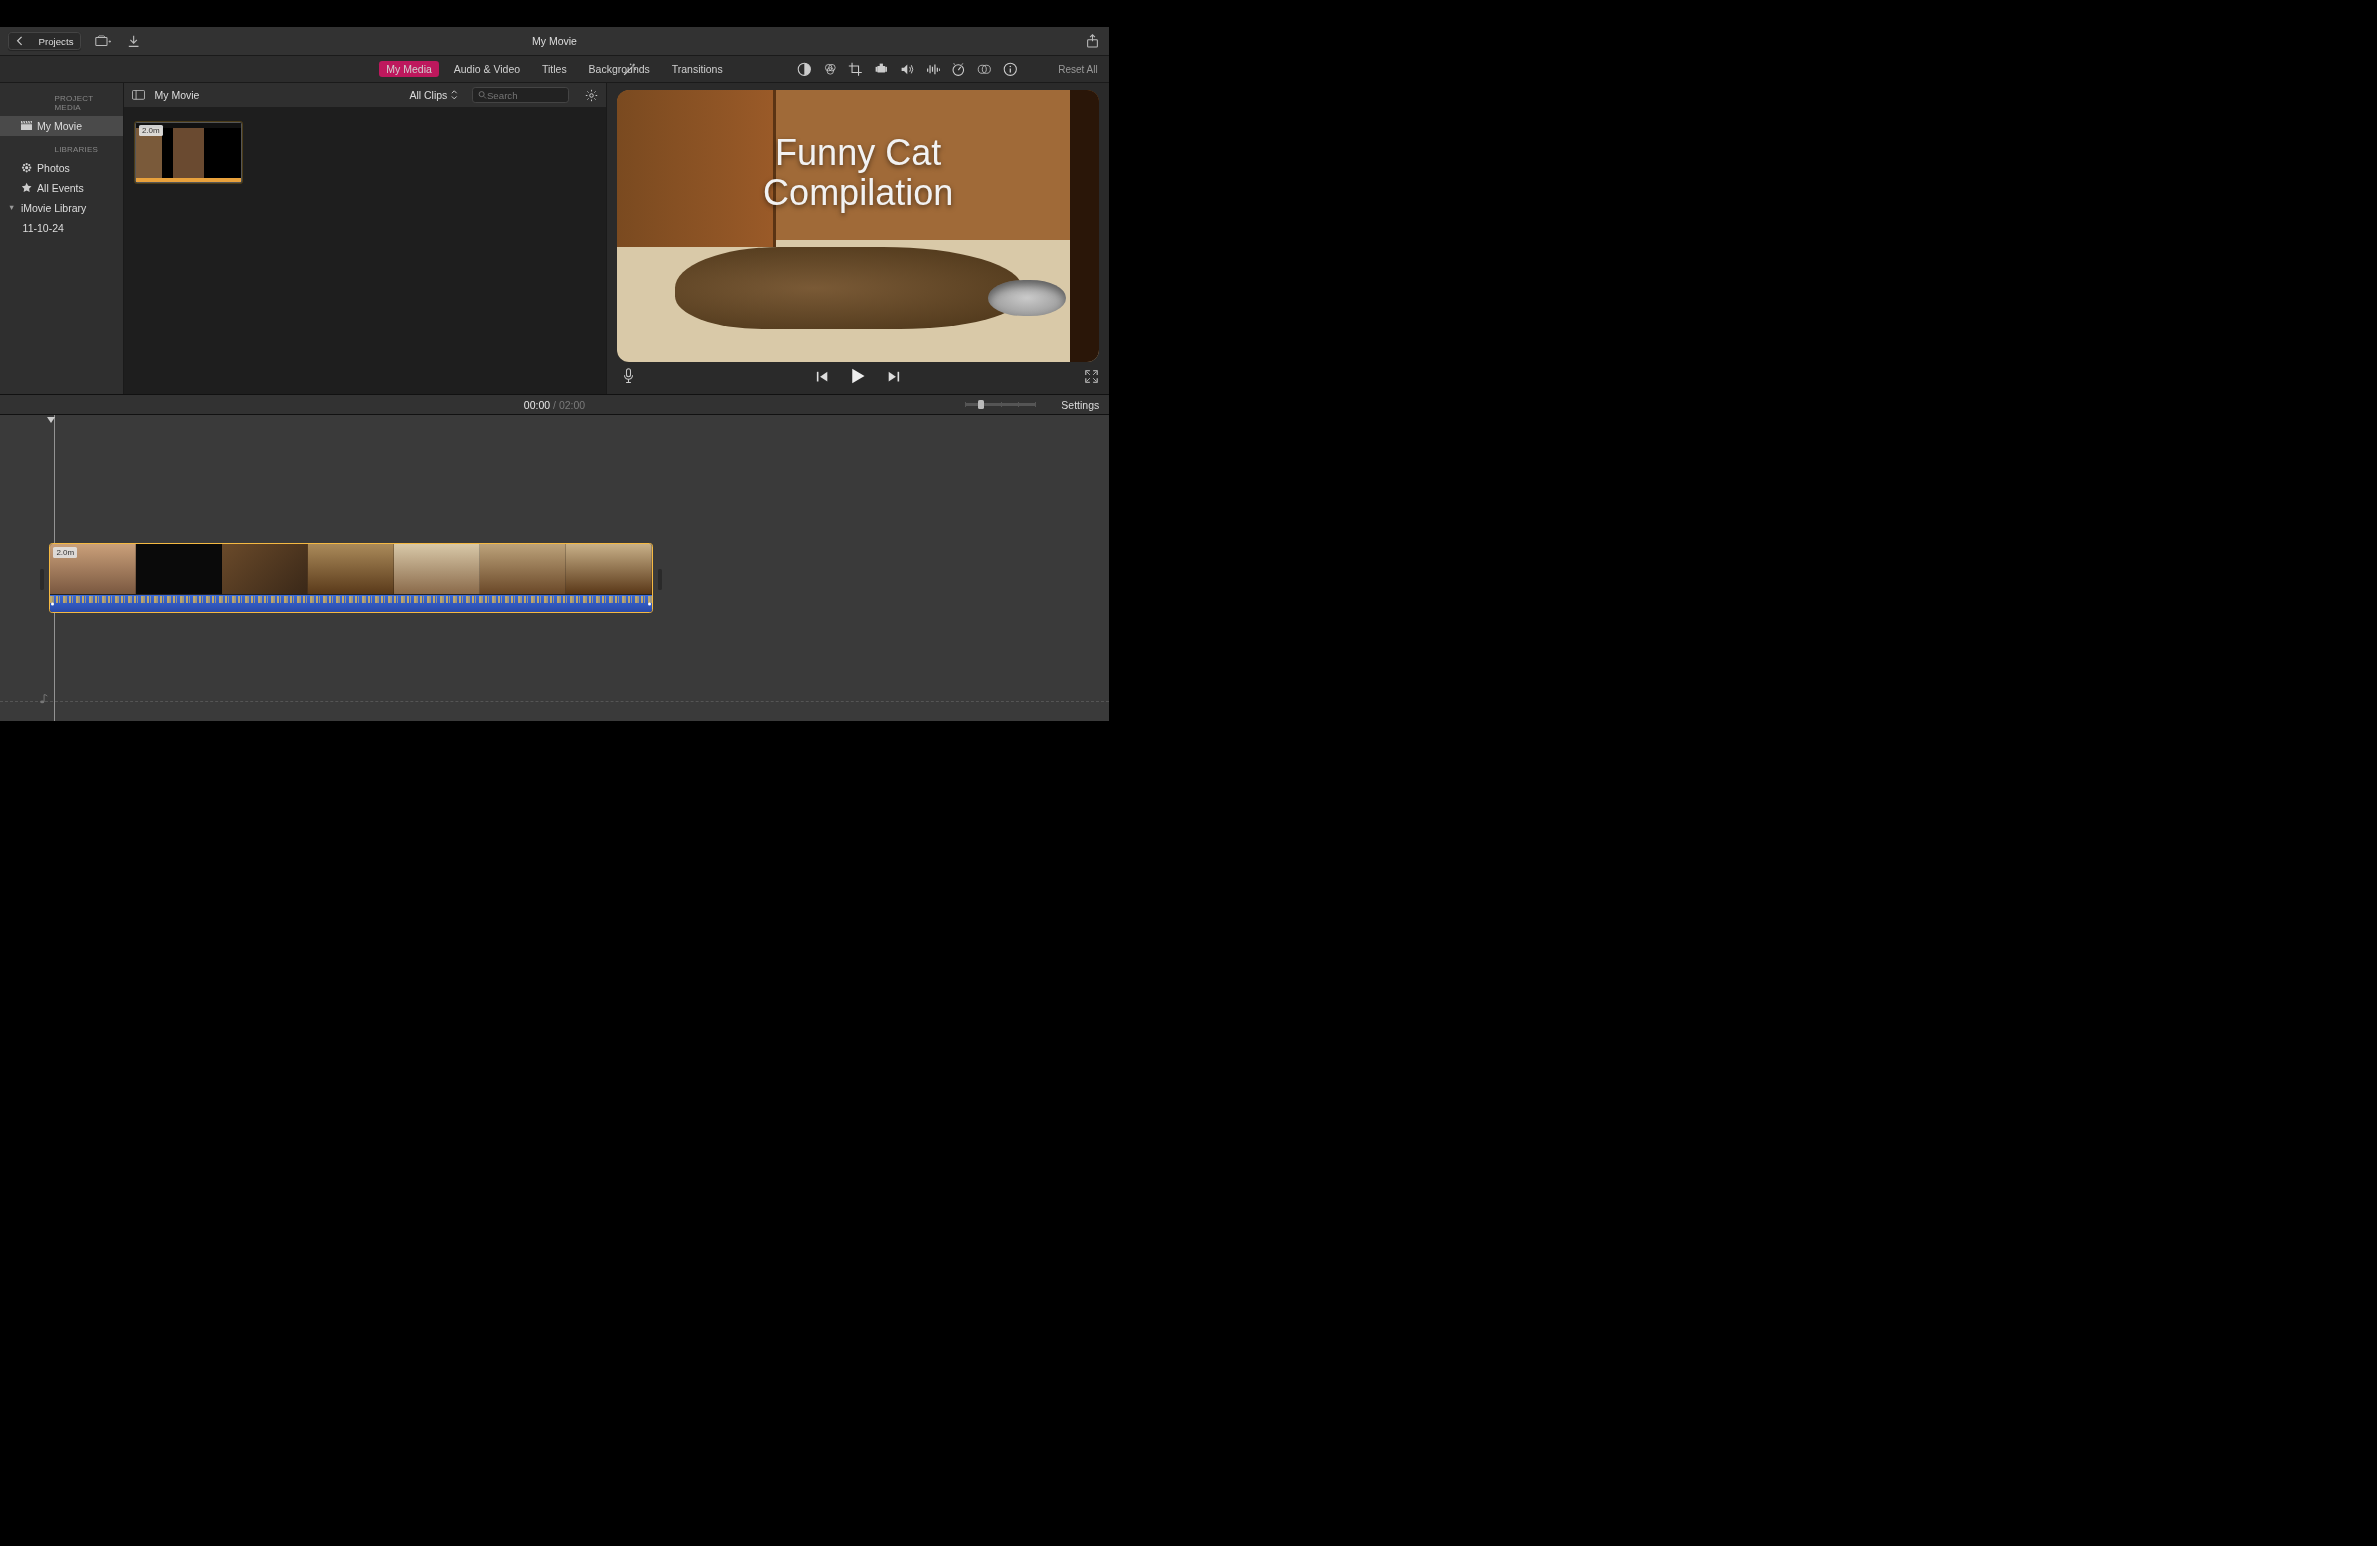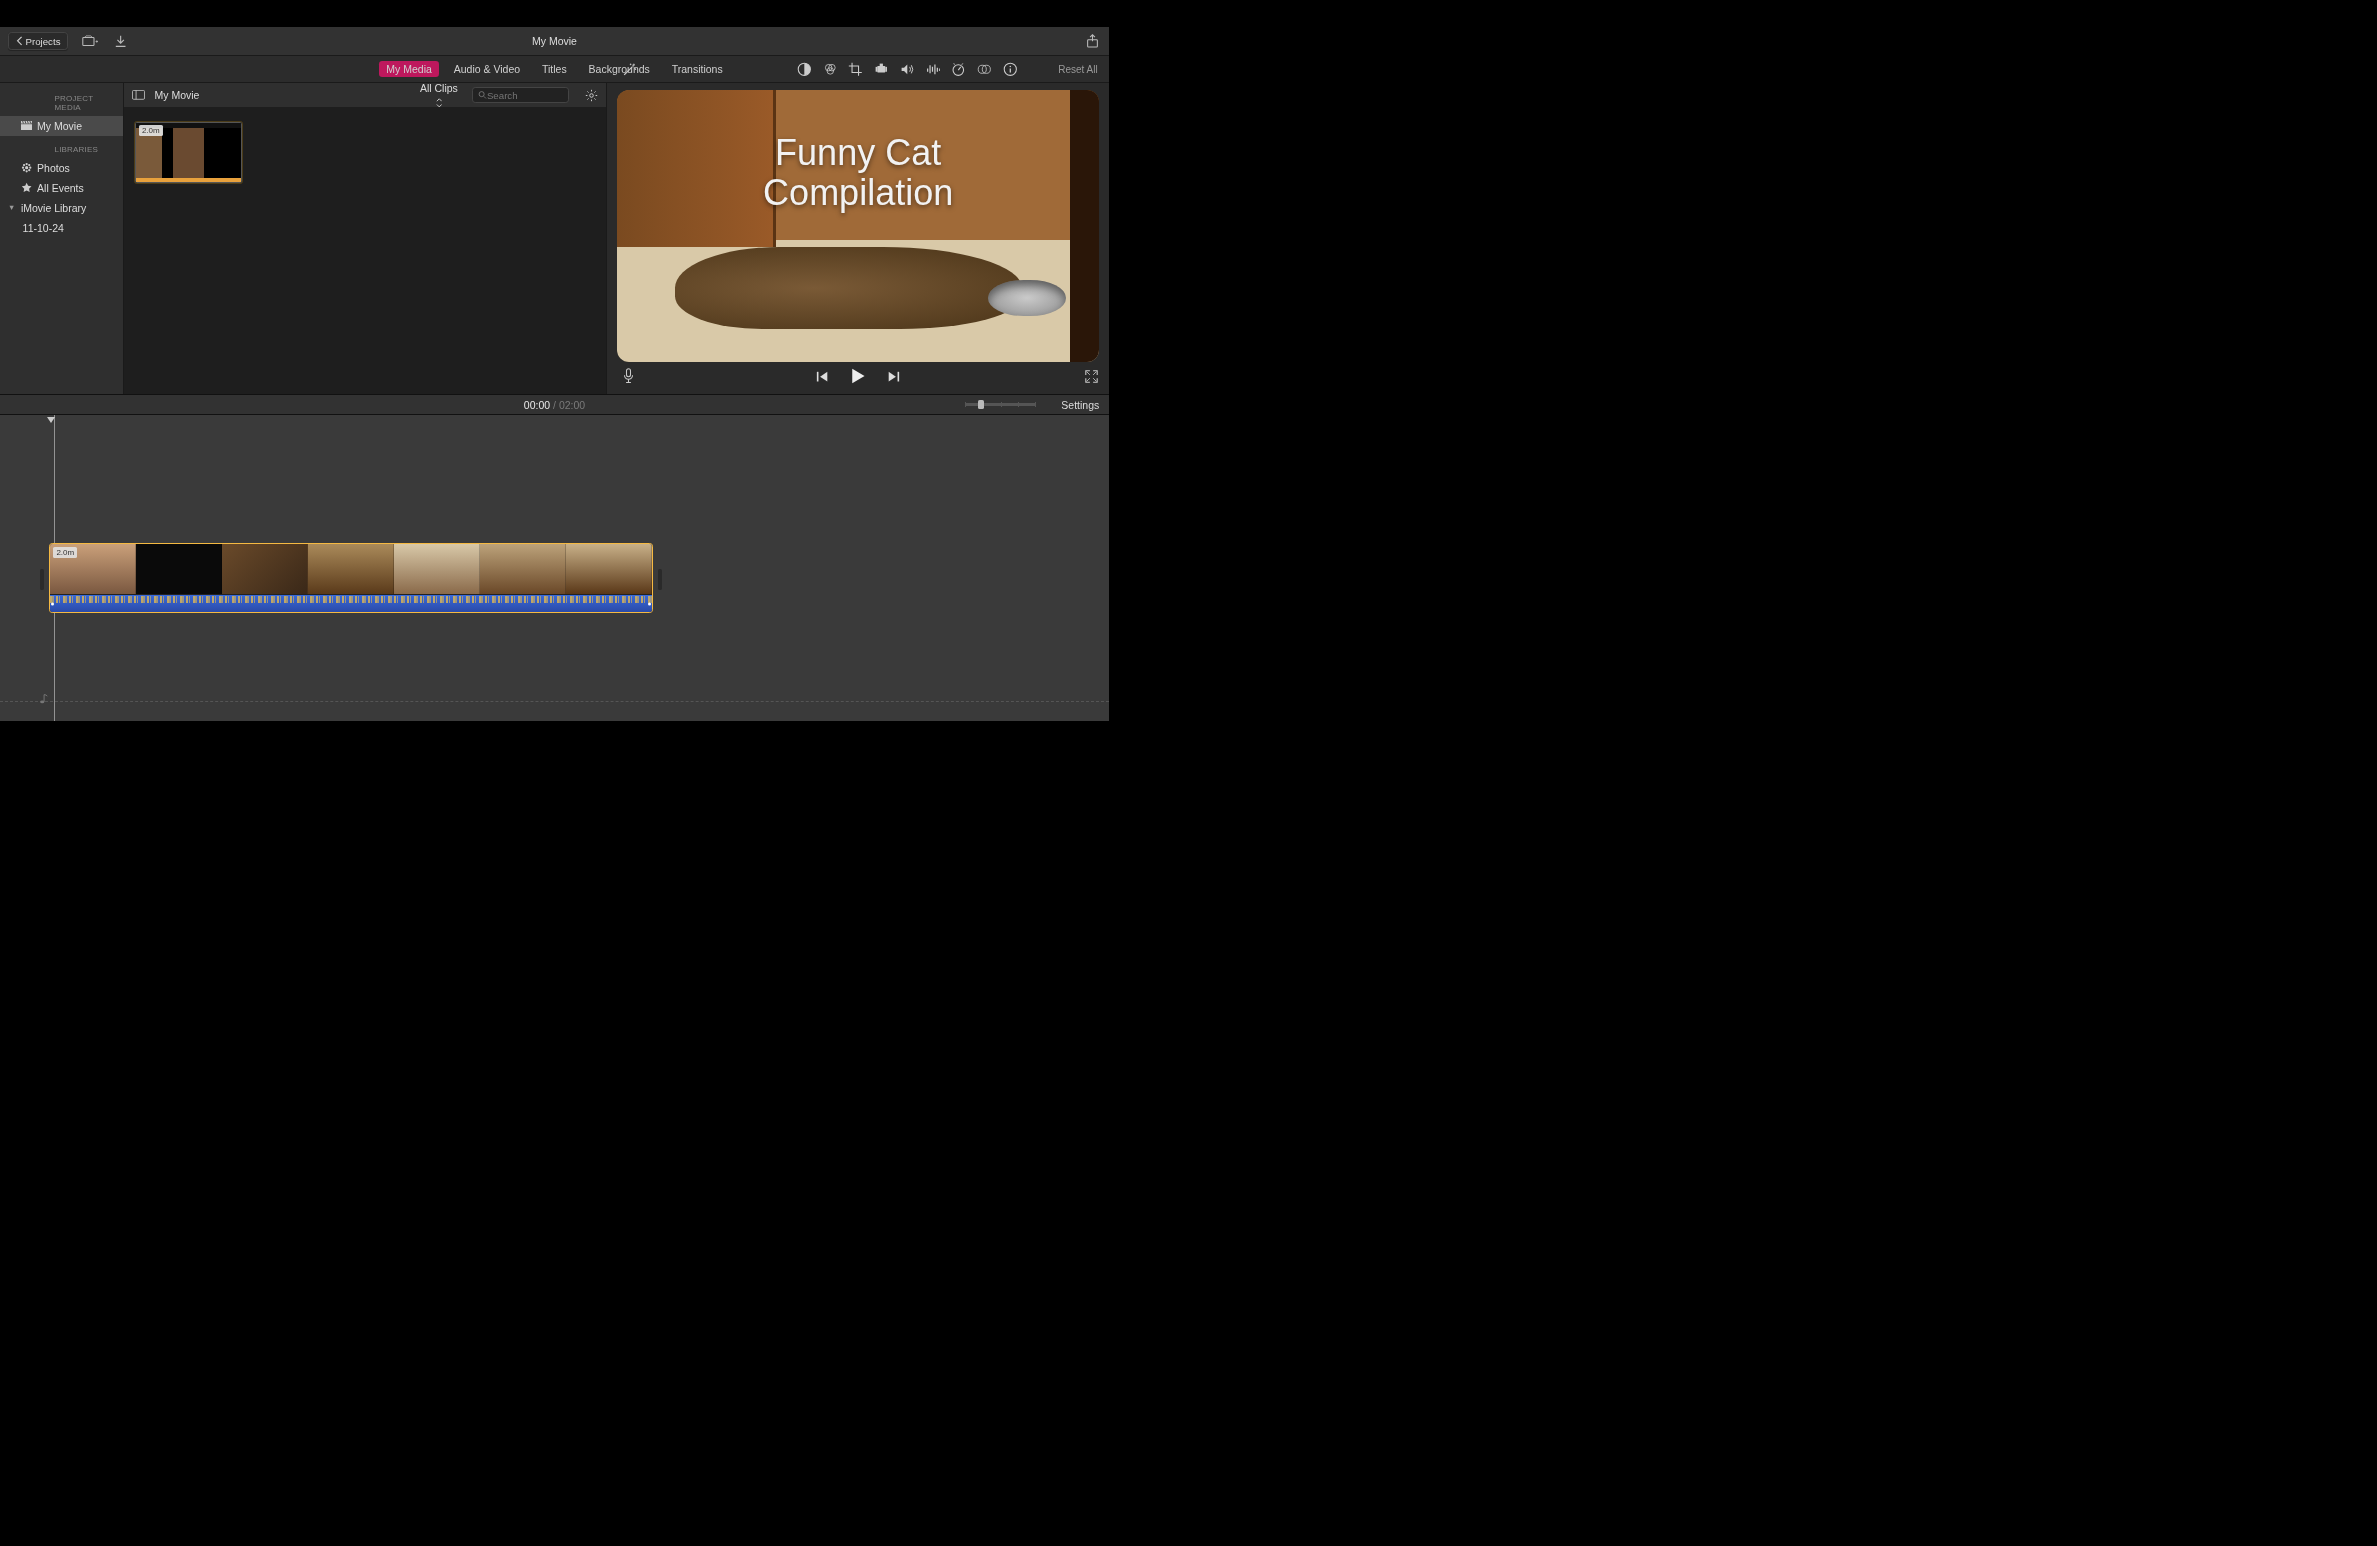--- a/index.html
+++ b/index.html
@@ -18,21 +18,21 @@
 .wand-area { position:absolute; left: 613px; top:0; height:27px; width:32px; display:flex; align-items:center; justify-content:center; }
 .main-row { display: flex; height: 311px; background: #2a2a2a; }
 .sidebar { width: 124px; background: #2f2f2f; border-right: 0.8px solid #1a1a1a; padding-top: 6.5px; }
 .side-header { font-size: 8px; font-weight: 400; color: #888; padding: 4.9px 6.5px 3.2px; letter-spacing: 0.2px; margin-left: 48px; }
 .side-item { display: flex; align-items: center; padding: 4px 8px; font-size: 10.5px; color: #ddd; cursor: pointer; gap: 4.9px; }
 .side-item.selected { background: #4a4a4a; }
 .side-item .tw { width: 8px; color: #999; font-size: 7.3px; }
 .browser { flex: 1; background: #1e1e1e; display: flex; flex-direction: column; border-right: 0.8px solid #1a1a1a; max-width: 488px; }
 .browser-header { height: 24px; background: #2f2f2f; display: flex; align-items: center; padding: 0 6.5px; gap: 8px; }
 .breadcrumb-title { color: #ddd; font-size: 10.5px; font-weight: 500; }
-.clips-filter { margin-left: auto; display:flex; align-items:center; gap:4px; color:#ddd; font-size:10.5px;flex-direction:column; }
+.clips-filter { margin-left: auto; display:flex; align-items:center; gap:4px; color:#ddd; font-size:10.5px; }
 .search-box { display:flex; align-items:center; background:#222; border:0.8px solid #444; border-radius:3.2px; padding:1.6px 4.9px; width:97px; margin-left:6.5px; }
 .search-box input { background:transparent; border:none; outline:none; color:#ccc; font-size:9.7px; width:100%; }
 .gear { margin-left:6.5px; }
 .browser-body { flex:1; padding: 14.6px 11.3px; }
 .clip-thumb { width: 107px; height: 61px; background: #111; border: 0.8px solid #555; border-radius: 1.6px; position: relative; overflow: hidden; cursor:pointer; outline: 0.8px solid rgba(255,180,0,.2); }
 .clip-thumb::after{ content:''; position:absolute; left:0; right:0; bottom:0; height:3.2px; background:#e8a13c; }
 .clip-thumb .dur { position:absolute; top:2.4px; left:2.4px; font-size:8px; background:rgba(230,230,230,.9); color:#333; padding:0.8px 3.2px; border-radius:1.6px; }
 .clip-thumb .frame { position:absolute; top:5.7px; left:0; right:0; bottom:3.2px; background: linear-gradient(90deg,#7a5a3a 0 25%, #000 25% 35%, #6a4a30 35% 65%, #000 65% 100%); }
 .preview-panel { flex: 1; background: #2a2a2a; display:flex; flex-direction:column; padding: 6.5px 9.7px 3.2px; }
 .preview-video { flex:1; background:#000; position:relative; overflow:hidden; border-radius:12px; }
@@ -82,21 +82,21 @@
 </head>
 <body>
 
 <div class="menubar-black"></div>
 
 <div class="toolbar">
   <button class="back-btn">
     <svg width="8" height="9.7" viewBox="0 0 10 12">
         <path d="M7 1 L2 6 L7 11" stroke="#ccc" stroke-width="1.5" fill="none"></path>
       </svg>
-    <span style="margin-left:2px">Projects</span>
+    <span style="margin-left:15px">Projects</span>
   </button>
   <div class="toolbar-icon">
     <svg width="16" height="13" viewBox="0 0 20 16">
         <rect x="1" y="3" width="14" height="10" rx="1" fill="none" stroke="#bbb" stroke-width="1.3"></rect>
         <path d="M3 3 l2 -2 h6 l2 2" stroke="#bbb" fill="none"></path>
         <path d="M17 8 l3 0 M18.5 6.5 l0 3" stroke="#bbb" stroke-width="1"></path>
       </svg>
   </div>
   <div class="toolbar-icon">
     <svg width="11.3" height="13" viewBox="0 0 14 16">

